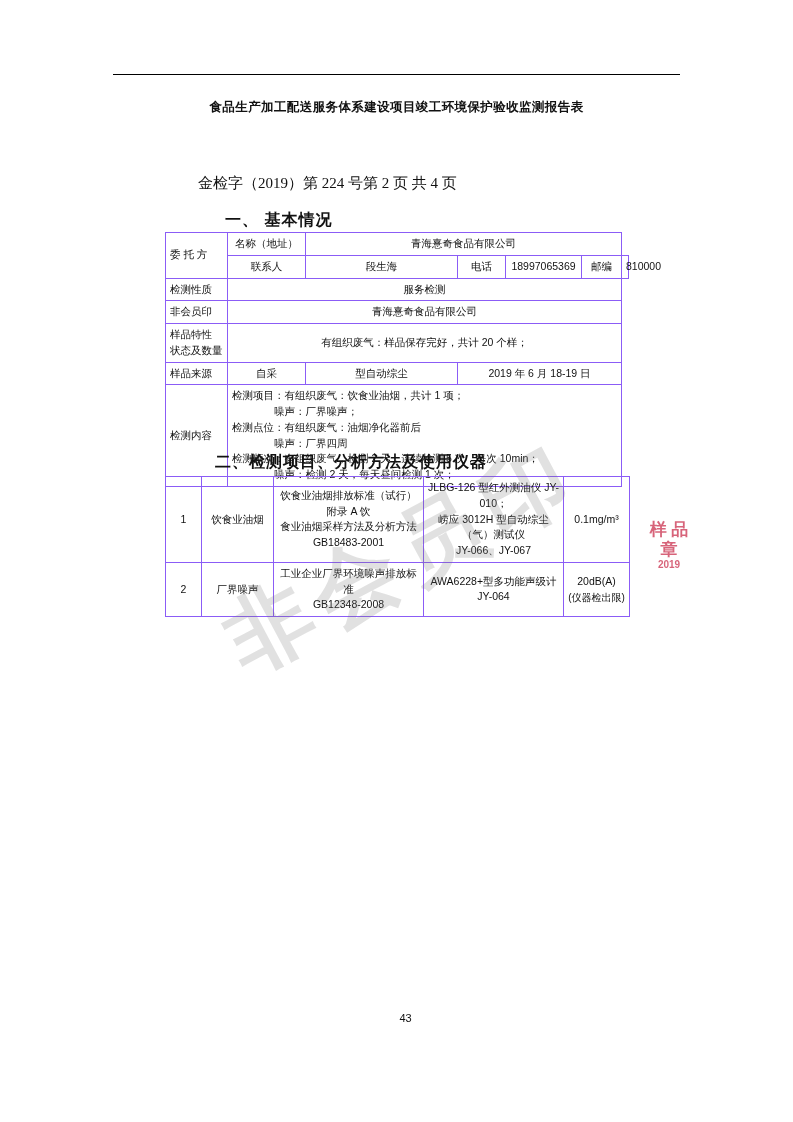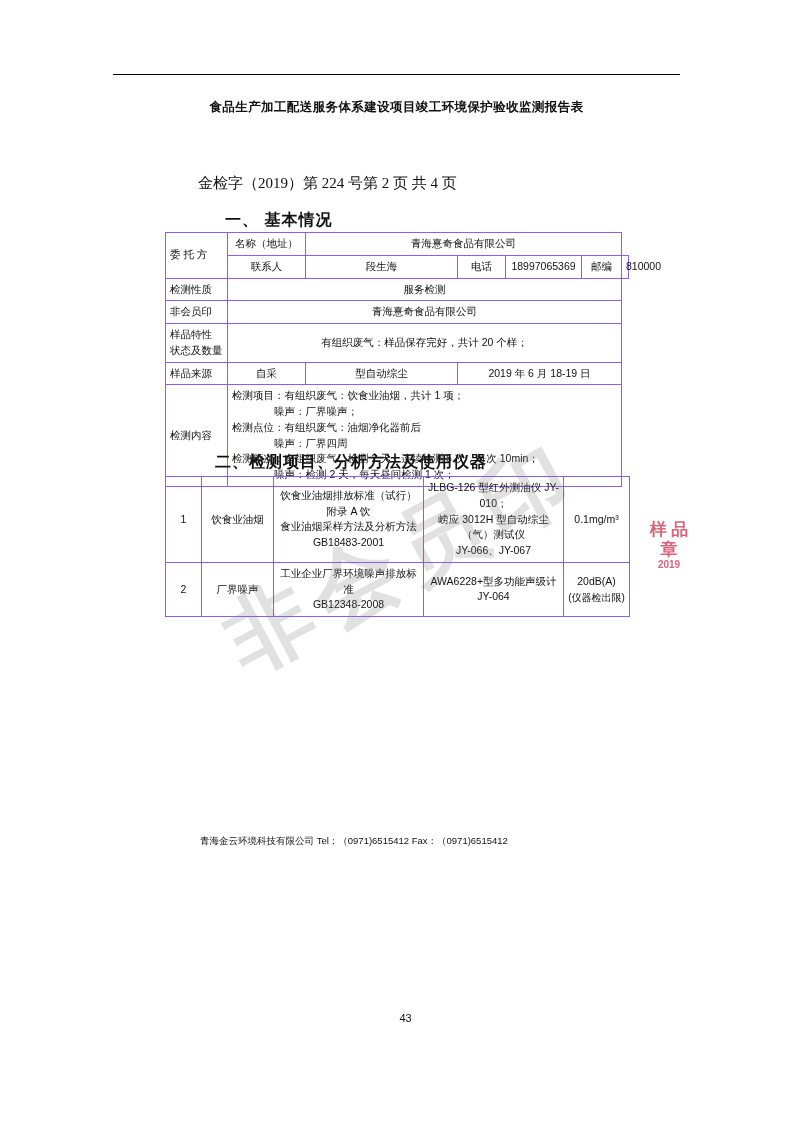--- a/index.html
+++ b/index.html
@@ -277,16 +277,15 @@
   </tbody>
 </table>
 
 <div class="watermark" id="wm1">非会员印</div>
 <div class="stamp">
   <div>样 品 章</div>
   <div class="stamp-small">2019</div>
 </div>
 
 <div class="footer">
-  <div>青海金云环境科技有限公司 Tel：（0971)6515412   Fax：（0971)6515412</div>
 </div>
 
 <div class="page-number">43</div>
 
 </body></html>

